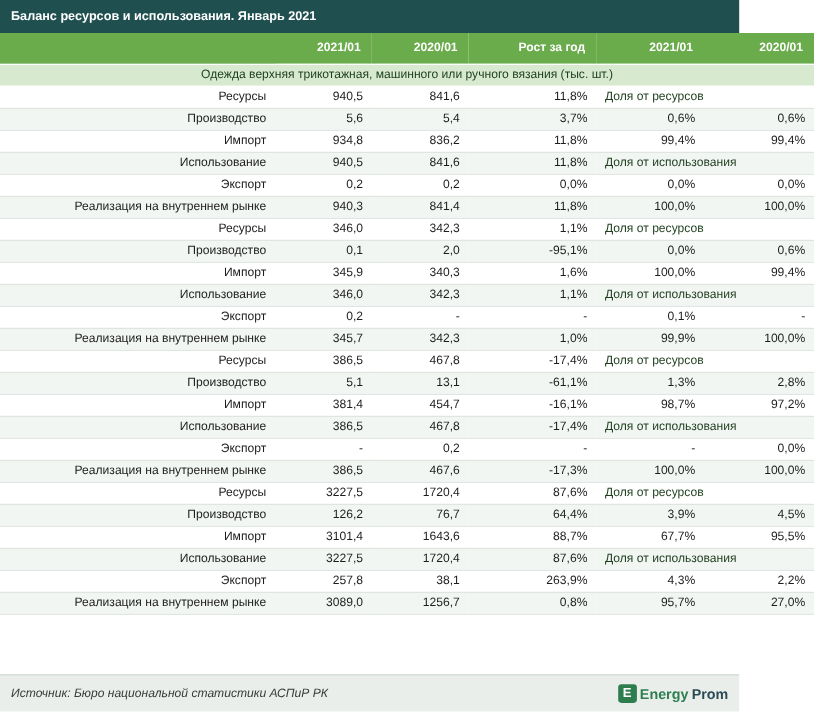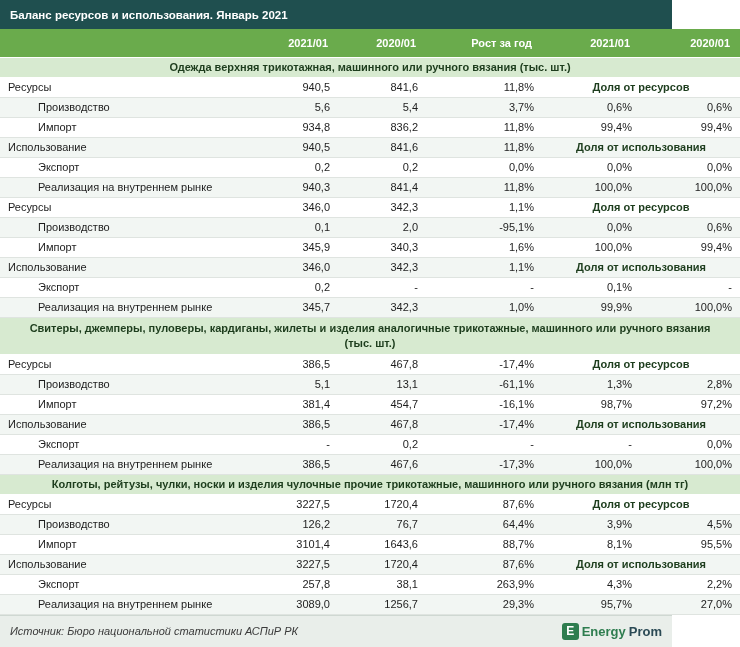--- a/index.html
+++ b/index.html
@@ -57,36 +57,36 @@
   }
   th {
     text-align: right;
     padding: 0 10px;
   }
   .head-row th.spacer { background: #6aab4c; }
   .section-row td {
     background: #d7ead0;
     color: #1d3d1d;
     text-align: center;
-    font-weight: bold;
+    font-weight: normal;
     font-size: 11px;
     border-top: 1px solid #ffffff;
     border-bottom: 1px solid #ffffff;
     padding: 2px 20px;
     line-height: 15px;
     height: auto;
   }
   .section-row.two-line td { padding: 3px 20px; }
   tr.data td { border-bottom: 1px solid #dfe4e0; }
-  td.label { text-align: left; }
+  td.label { text-align: right; }
   td.label.indent { padding-left: 38px; }
   td.num { text-align: right; }
   td.share-head {
-    text-align: center;
-    font-weight: bold;
+    text-align: left;
+    font-weight: normal;
     color: #1d3d1d;
   }
   tr.alt td { background: #f2f6f3; }
   tr.plain td { background: #ffffff; }
   .footer {
     margin-top: auto;
     background: #e9eeea;
     border-top: 1px solid #cfd8d2;
     height: 34px;
     display: flex;
@@ -238,23 +238,20 @@
           <td class="num">-</td>
         </tr>
         <tr class="data alt">
           <td class="label indent">Реализация на внутреннем рынке</td>
           <td class="num">345,7</td>
           <td class="num">342,3</td>
           <td class="num">1,0%</td>
           <td class="num">99,9%</td>
           <td class="num">100,0%</td>
         </tr>
-        <tr class="section-row two-line">
-          <td colspan="6">Свитеры, джемперы, пуловеры, кардиганы, жилеты и изделия аналогичные трикотажные, машинного или ручного вязания (тыс. шт.)</td>
-        </tr>
         <tr class="data plain">
           <td class="label">Ресурсы</td>
           <td class="num">386,5</td>
           <td class="num">467,8</td>
           <td class="num">-17,4%</td>
           <td colspan="2" class="share-head">Доля от ресурсов</td>
         </tr>
         <tr class="data alt">
           <td class="label indent">Производство</td>
           <td class="num">5,1</td>
@@ -287,44 +284,41 @@
           <td class="num">0,0%</td>
         </tr>
         <tr class="data alt">
           <td class="label indent">Реализация на внутреннем рынке</td>
           <td class="num">386,5</td>
           <td class="num">467,6</td>
           <td class="num">-17,3%</td>
           <td class="num">100,0%</td>
           <td class="num">100,0%</td>
         </tr>
-        <tr class="section-row">
-          <td colspan="6">Колготы, рейтузы, чулки, носки и изделия чулочные прочие трикотажные, машинного или ручного вязания (млн тг)</td>
-        </tr>
         <tr class="data plain">
           <td class="label">Ресурсы</td>
           <td class="num">3227,5</td>
           <td class="num">1720,4</td>
           <td class="num">87,6%</td>
           <td colspan="2" class="share-head">Доля от ресурсов</td>
         </tr>
         <tr class="data alt">
           <td class="label indent">Производство</td>
           <td class="num">126,2</td>
           <td class="num">76,7</td>
           <td class="num">64,4%</td>
           <td class="num">3,9%</td>
           <td class="num">4,5%</td>
         </tr>
         <tr class="data plain">
           <td class="label indent">Импорт</td>
           <td class="num">3101,4</td>
           <td class="num">1643,6</td>
           <td class="num">88,7%</td>
-          <td class="num">8,1%</td>
+          <td class="num">67,7%</td>
           <td class="num">95,5%</td>
         </tr>
         <tr class="data alt">
           <td class="label">Использование</td>
           <td class="num">3227,5</td>
           <td class="num">1720,4</td>
           <td class="num">87,6%</td>
           <td colspan="2" class="share-head">Доля от использования</td>
         </tr>
         <tr class="data plain">
@@ -332,21 +326,21 @@
           <td class="num">257,8</td>
           <td class="num">38,1</td>
           <td class="num">263,9%</td>
           <td class="num">4,3%</td>
           <td class="num">2,2%</td>
         </tr>
         <tr class="data alt">
           <td class="label indent">Реализация на внутреннем рынке</td>
           <td class="num">3089,0</td>
           <td class="num">1256,7</td>
-          <td class="num">29,3%</td>
+          <td class="num">0,8%</td>
           <td class="num">95,7%</td>
           <td class="num">27,0%</td>
         </tr>
       </tbody>
   </table>
 
   <div class="footer">
     <span class="source">Источник: Бюро национальной статистики АСПиР РК</span>
     <span class="logo">
       <span class="bolt">E</span>

